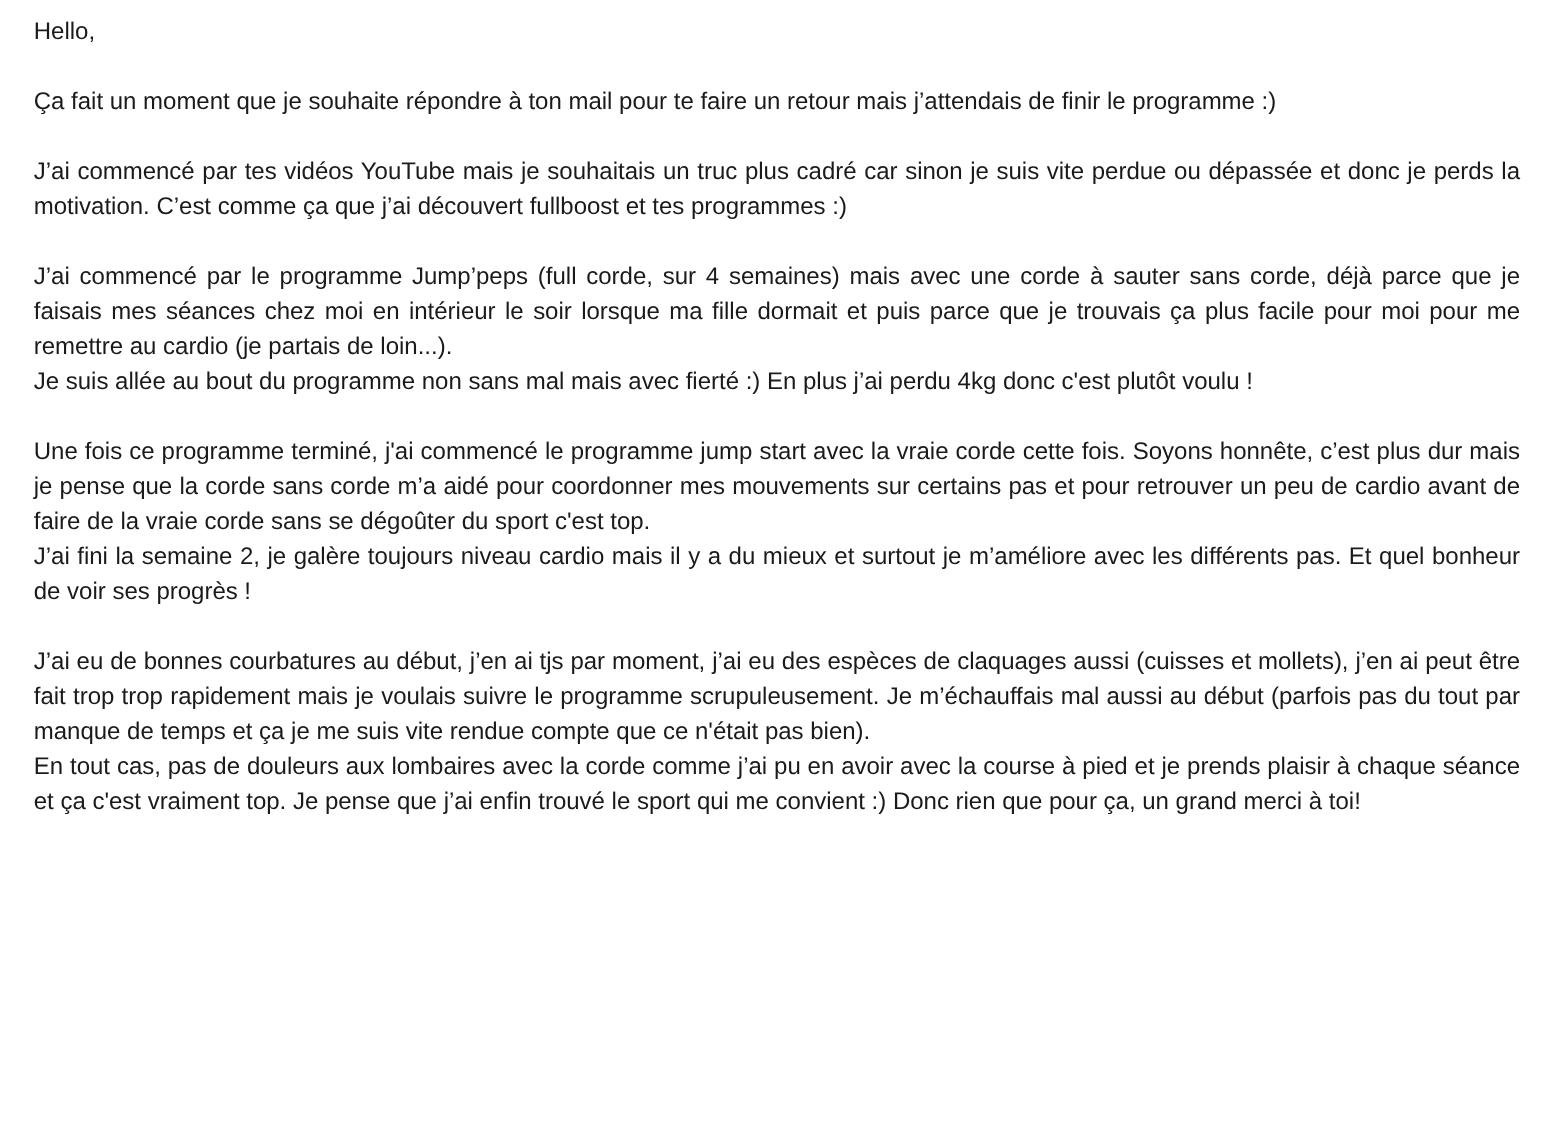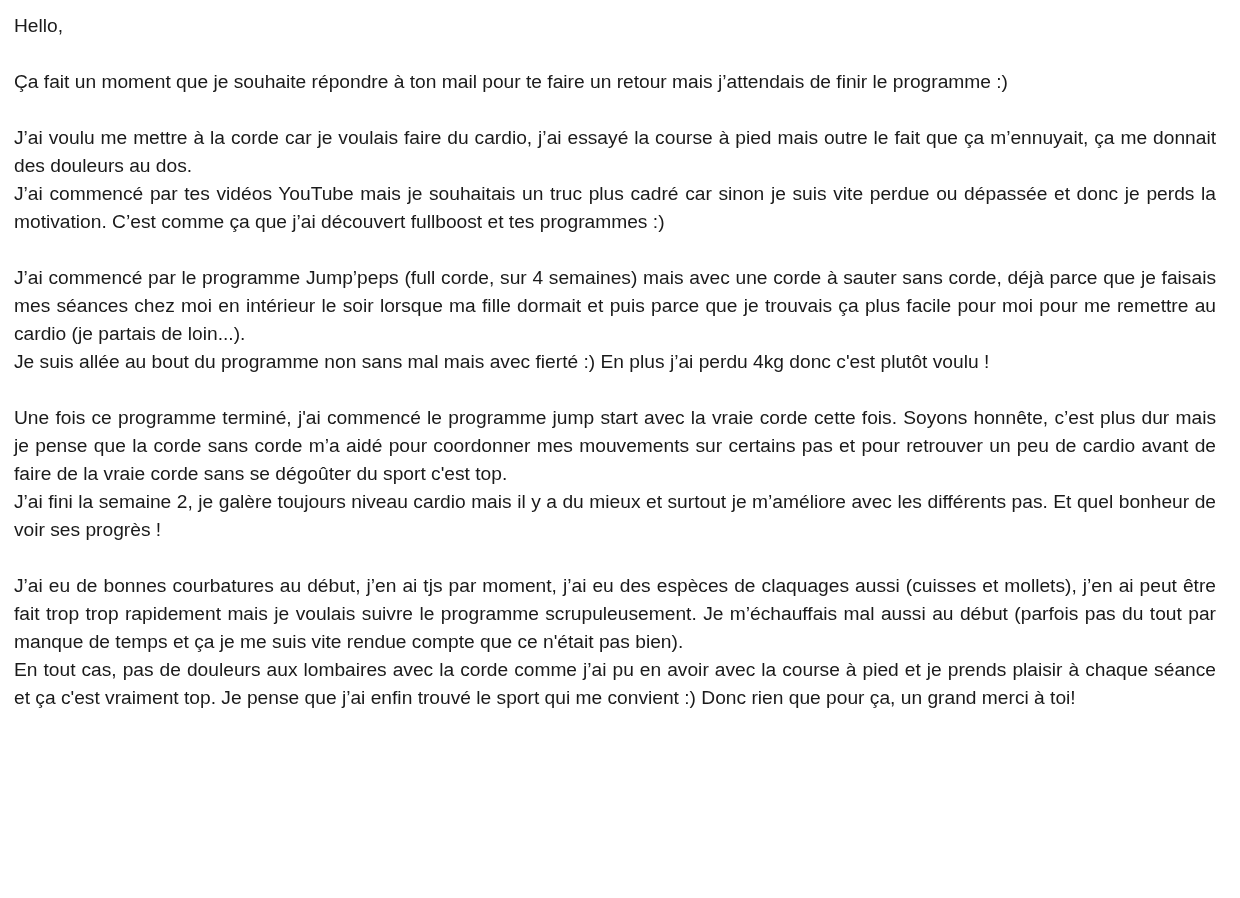--- a/index.html
+++ b/index.html
@@ -8,21 +8,21 @@
     background: #ffffff;
   }
   body {
     width: 1240px;
     height: 898px;
     overflow: hidden;
   }
   .email-body {
     box-sizing: border-box;
     width: 1240px;
-    padding: 12px 24px 0 14px;
+    padding: 12px 24px 0 27px;
     font-family: "Liberation Sans", "DejaVu Sans", sans-serif;
     font-size: 19.2px;
     line-height: 28px;
     color: #1a1a1a;
     -webkit-font-smoothing: antialiased;
   }
   .paragraph {
     margin: 0 0 28px 0;
   }
   .paragraph:last-child {
@@ -37,21 +37,20 @@
 <body style="background: rgb(255, 255, 255);">
 
 <main class="email-body" style="color: rgb(26, 26, 26);">
     <div class="paragraph">
       <div class="text-line">Hello,</div>
     </div>
     <div class="paragraph">
       <div class="text-line">Ça fait un moment que je souhaite répondre à ton mail pour te faire un retour mais j’attendais de finir le programme :)</div>
     </div>
     <div class="paragraph">
-      <div class="text-line">J’ai voulu me mettre à la corde car je voulais faire du cardio, j’ai essayé la course à pied mais outre le fait que ça m’ennuyait, ça me donnait des douleurs au dos.</div>
       <div class="text-line">J’ai commencé par tes vidéos YouTube mais je souhaitais un truc plus cadré car sinon je suis vite perdue ou dépassée et donc je perds la motivation. C’est comme ça que j’ai découvert fullboost et tes programmes :)</div>
     </div>
     <div class="paragraph">
       <div class="text-line">J’ai commencé par le programme Jump’peps (full corde, sur 4 semaines) mais avec une corde à sauter sans corde, déjà parce que je faisais mes séances chez moi en intérieur le soir lorsque ma fille dormait et puis parce que je trouvais ça plus facile pour moi pour me remettre au cardio (je partais de loin...).</div>
       <div class="text-line">Je suis allée au bout du programme non sans mal mais avec fierté :) En plus j’ai perdu 4kg donc c'est plutôt voulu !</div>
     </div>
     <div class="paragraph">
       <div class="text-line">Une fois ce programme terminé, j'ai commencé le programme jump start avec la vraie corde cette fois. Soyons honnête, c’est plus dur mais je pense que la corde sans corde m’a aidé pour coordonner mes mouvements sur certains pas et pour retrouver un peu de cardio avant de faire de la vraie corde sans se dégoûter du sport c'est top.</div>
       <div class="text-line">J’ai fini la semaine 2, je galère toujours niveau cardio mais il y a du mieux et surtout je m’améliore avec les différents pas. Et quel bonheur de voir ses progrès !</div>
     </div>

